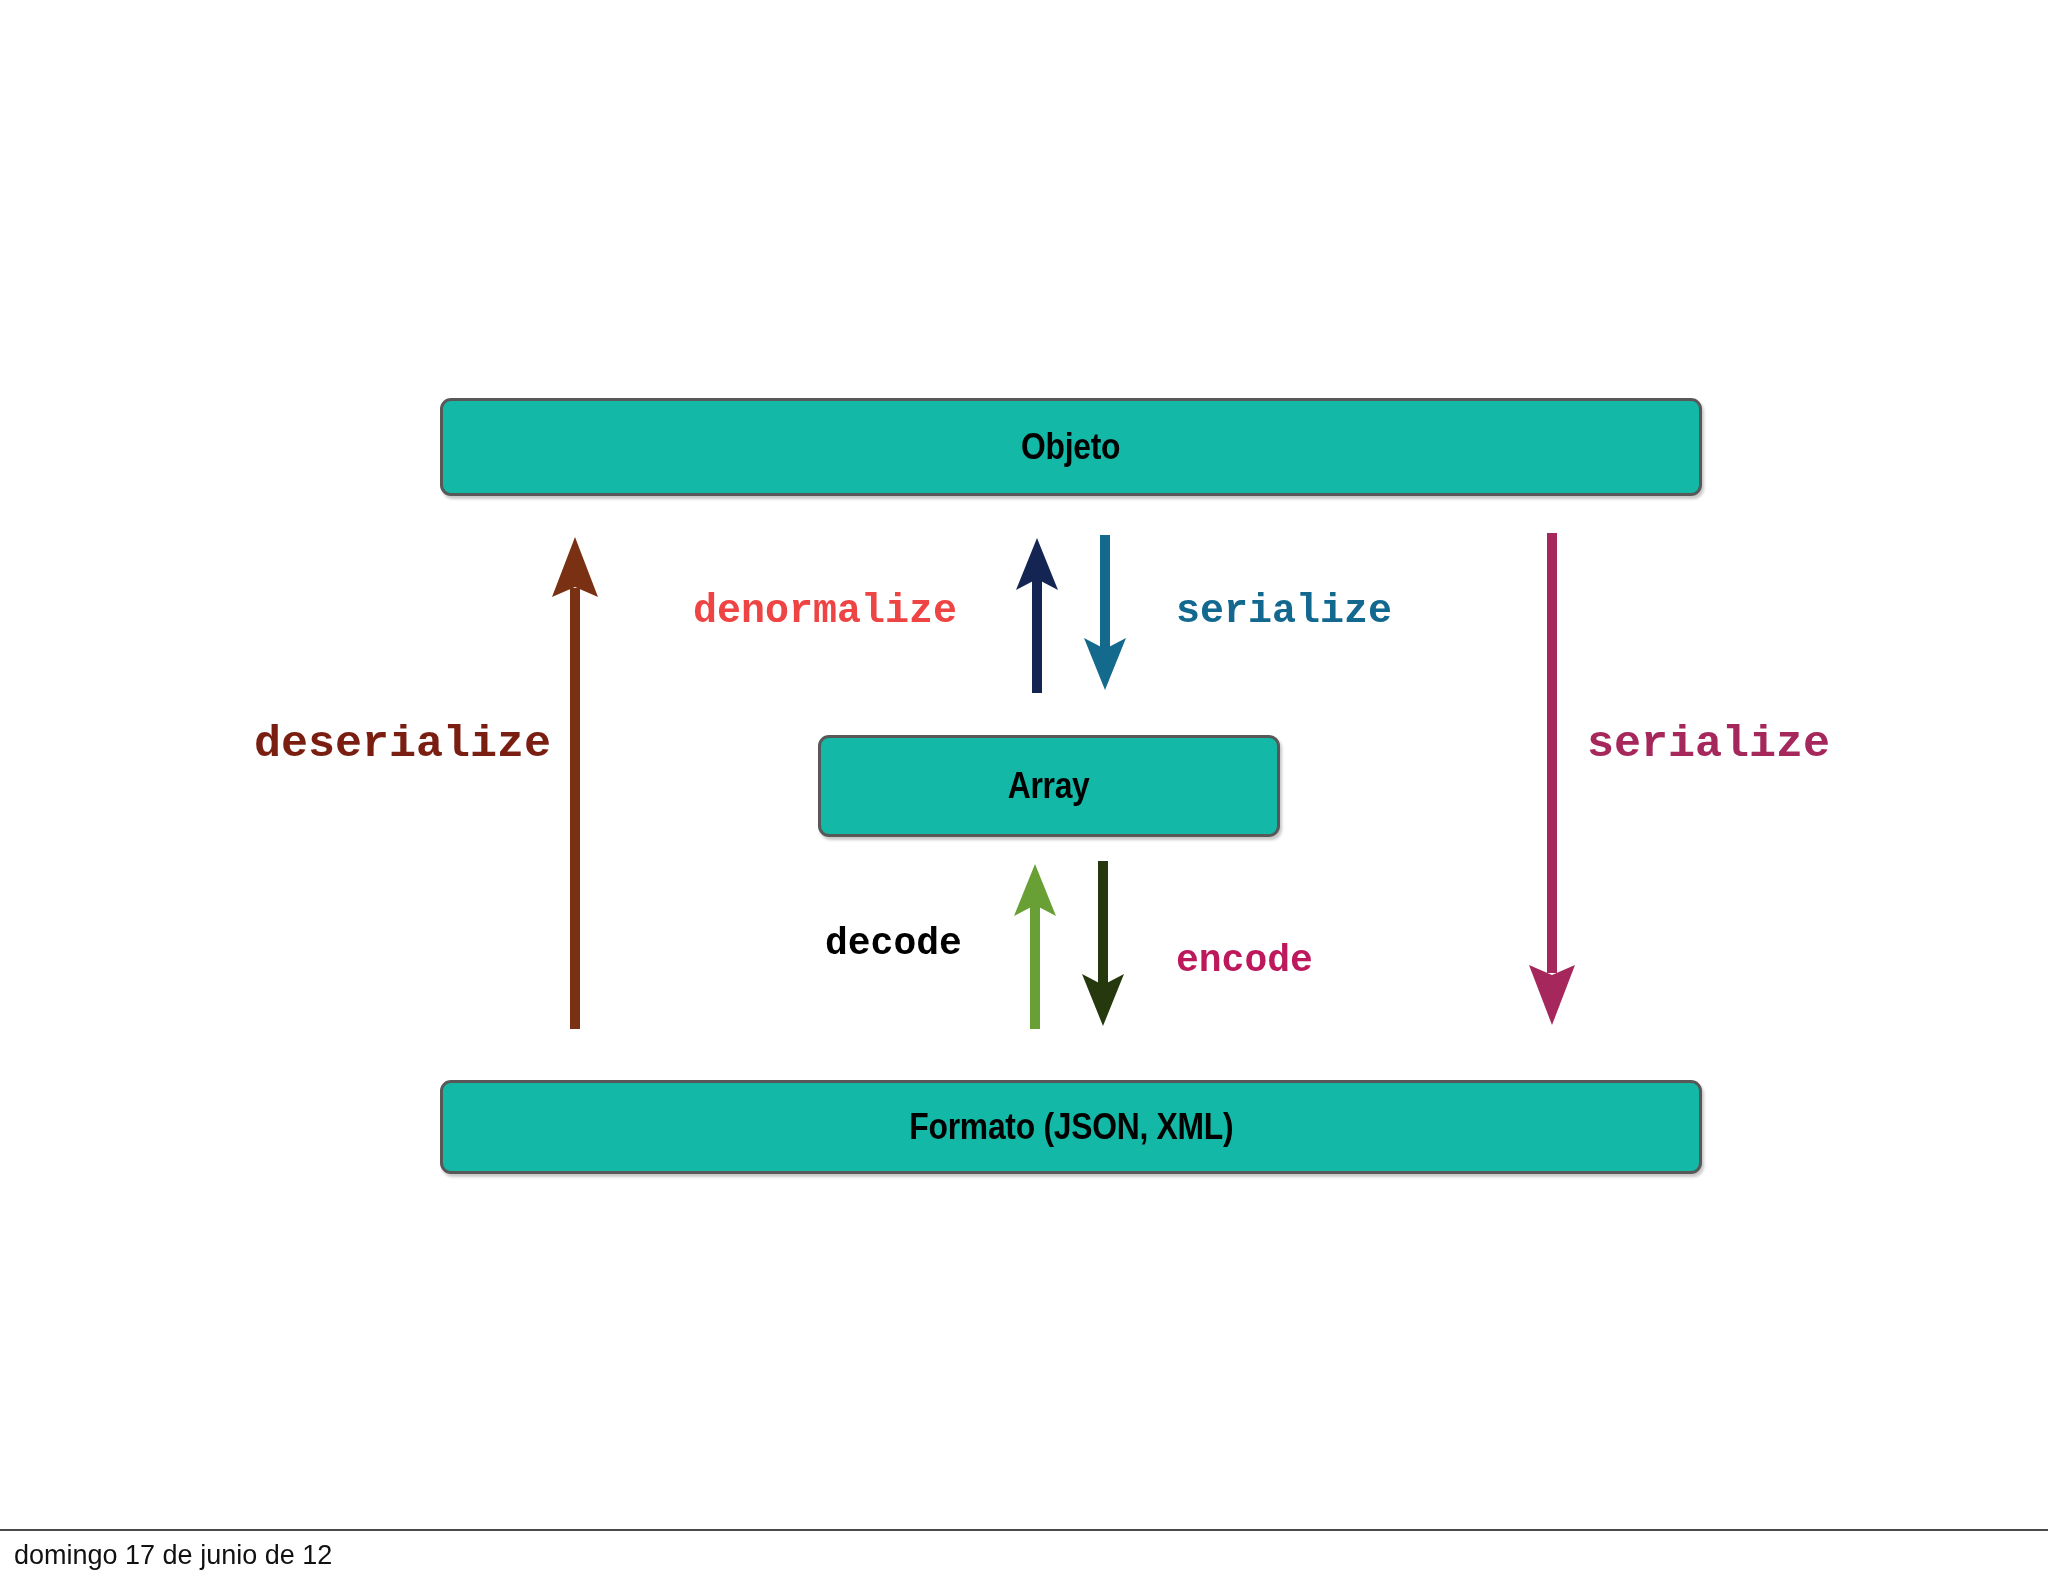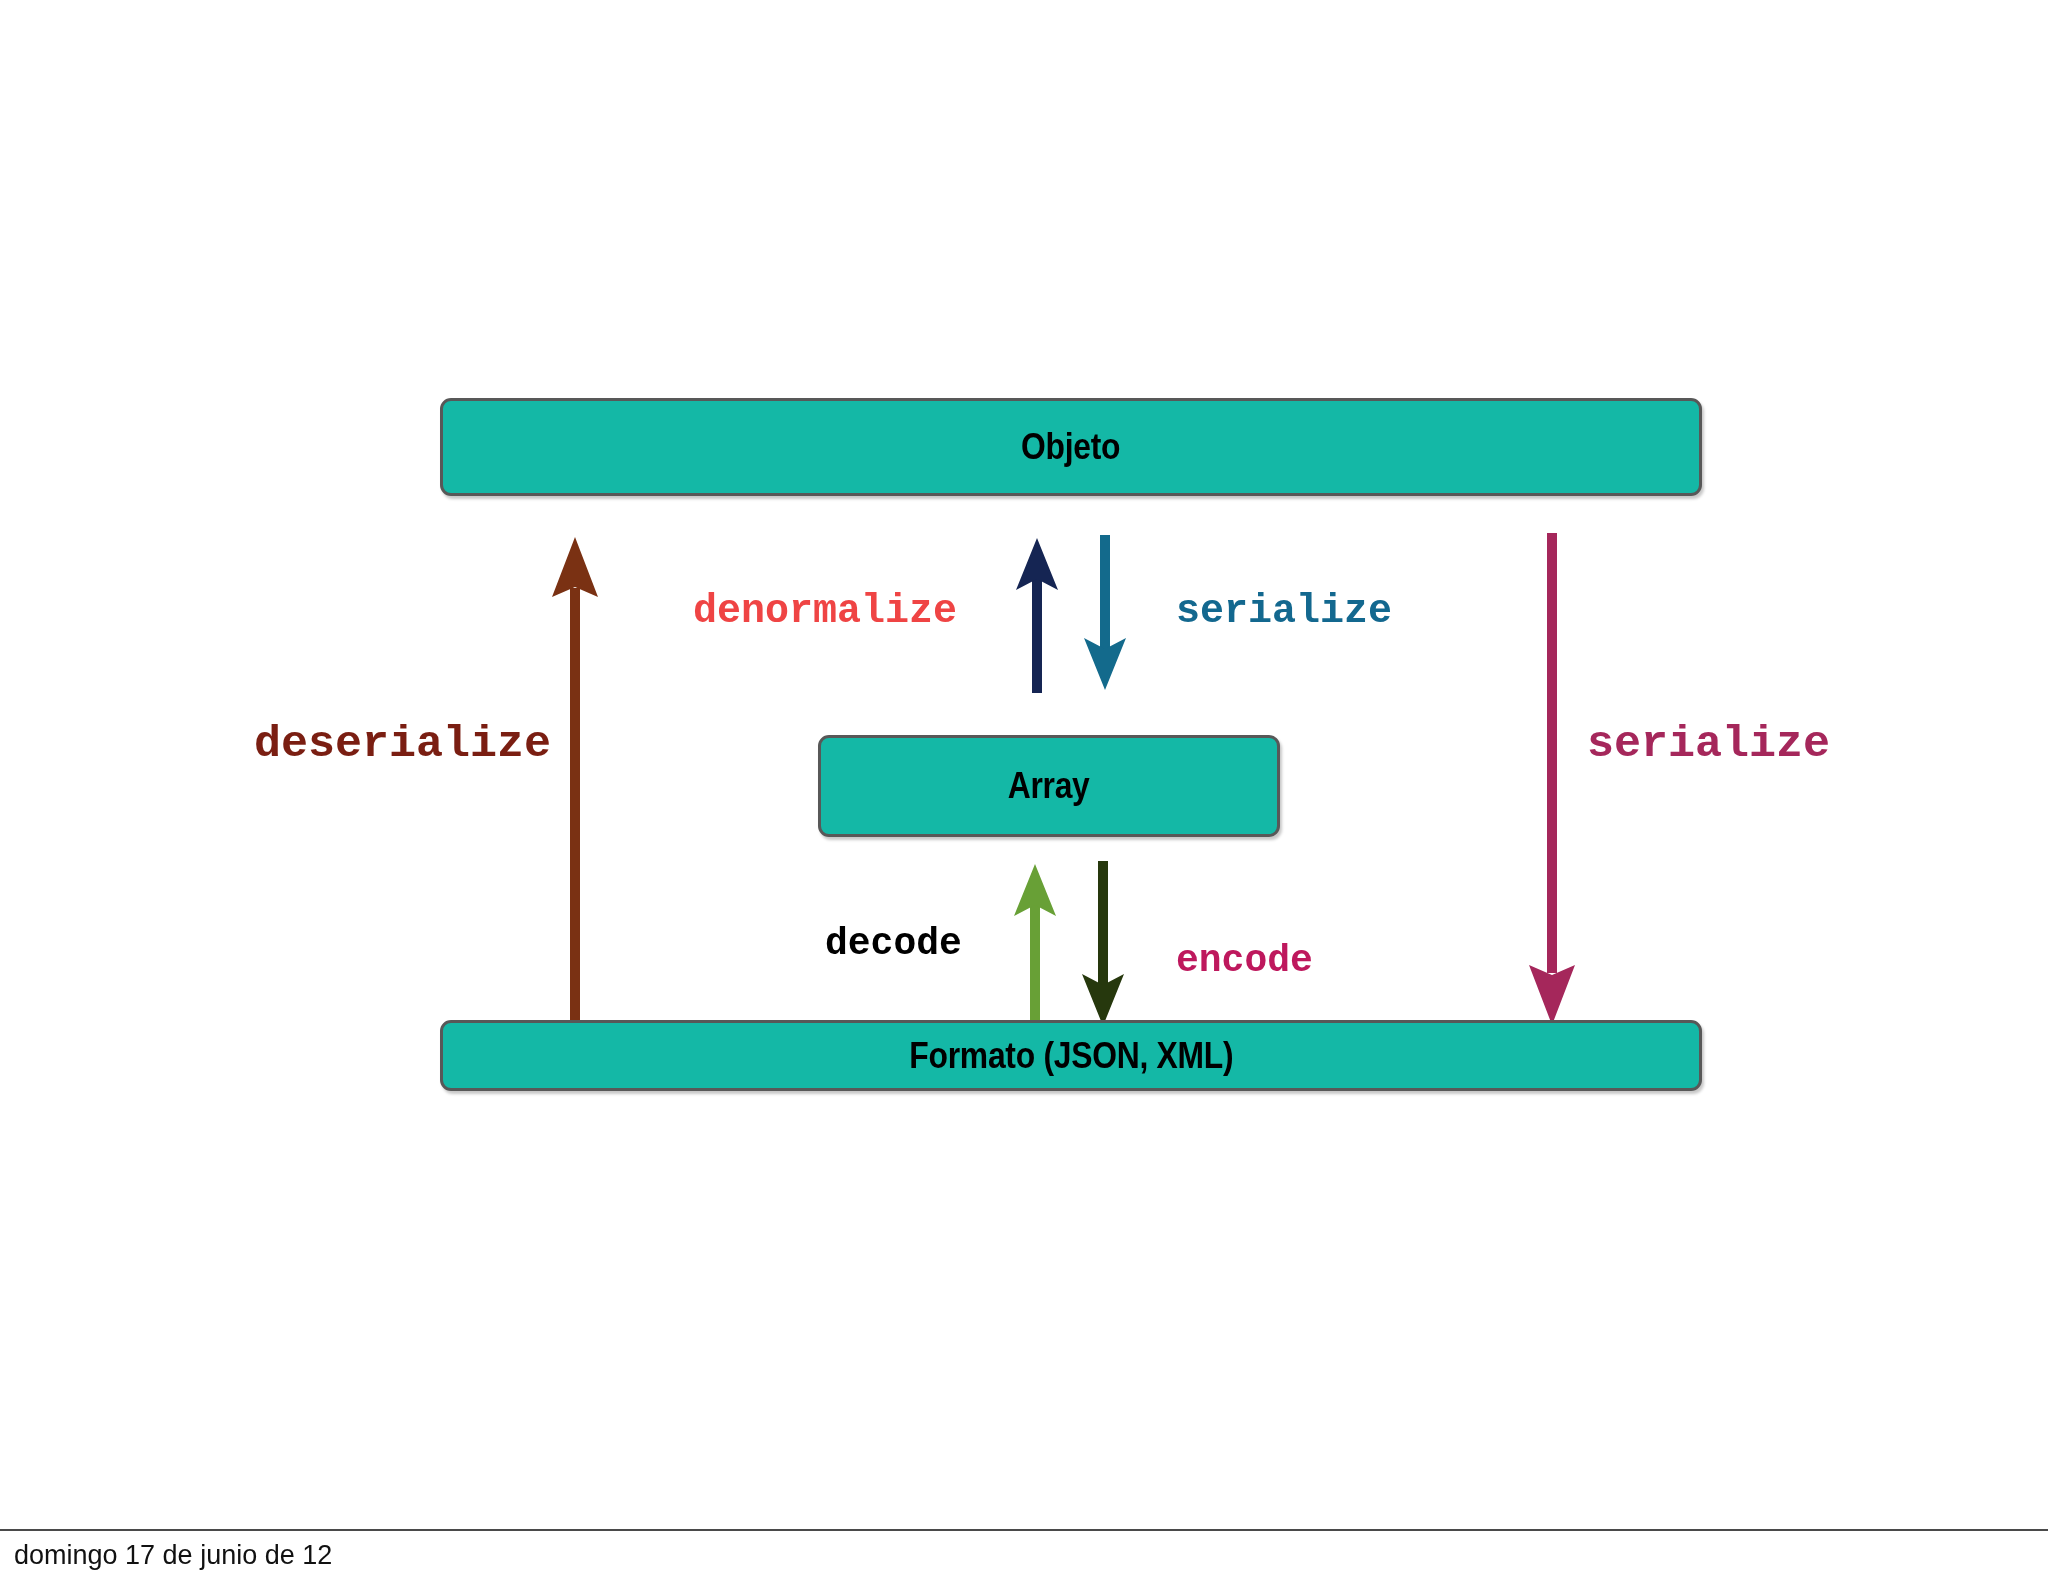--- a/index.html
+++ b/index.html
@@ -38,21 +38,21 @@
     font-size: 37px;
     color: #000000;
     letter-spacing: -0.3px;
     transform: scaleX(0.86);
     transform-origin: center;
     white-space: nowrap;
   }
 
   #box-objeto   { left: 440px; top: 398px;  width: 1262px; height: 98px; }
   #box-array    { left: 818px; top: 735px;  width: 462px;  height: 102px; }
-  #box-formato  { left: 440px; top: 1020px; width: 1262px; height: 71px; }
+  #box-formato  { left: 440px; top: 1080px; width: 1262px; height: 94px; }
 
   
   .arrow-svg {
     position: absolute;
     overflow: visible;
   }
 
   
   .edge-label {
     position: absolute;

